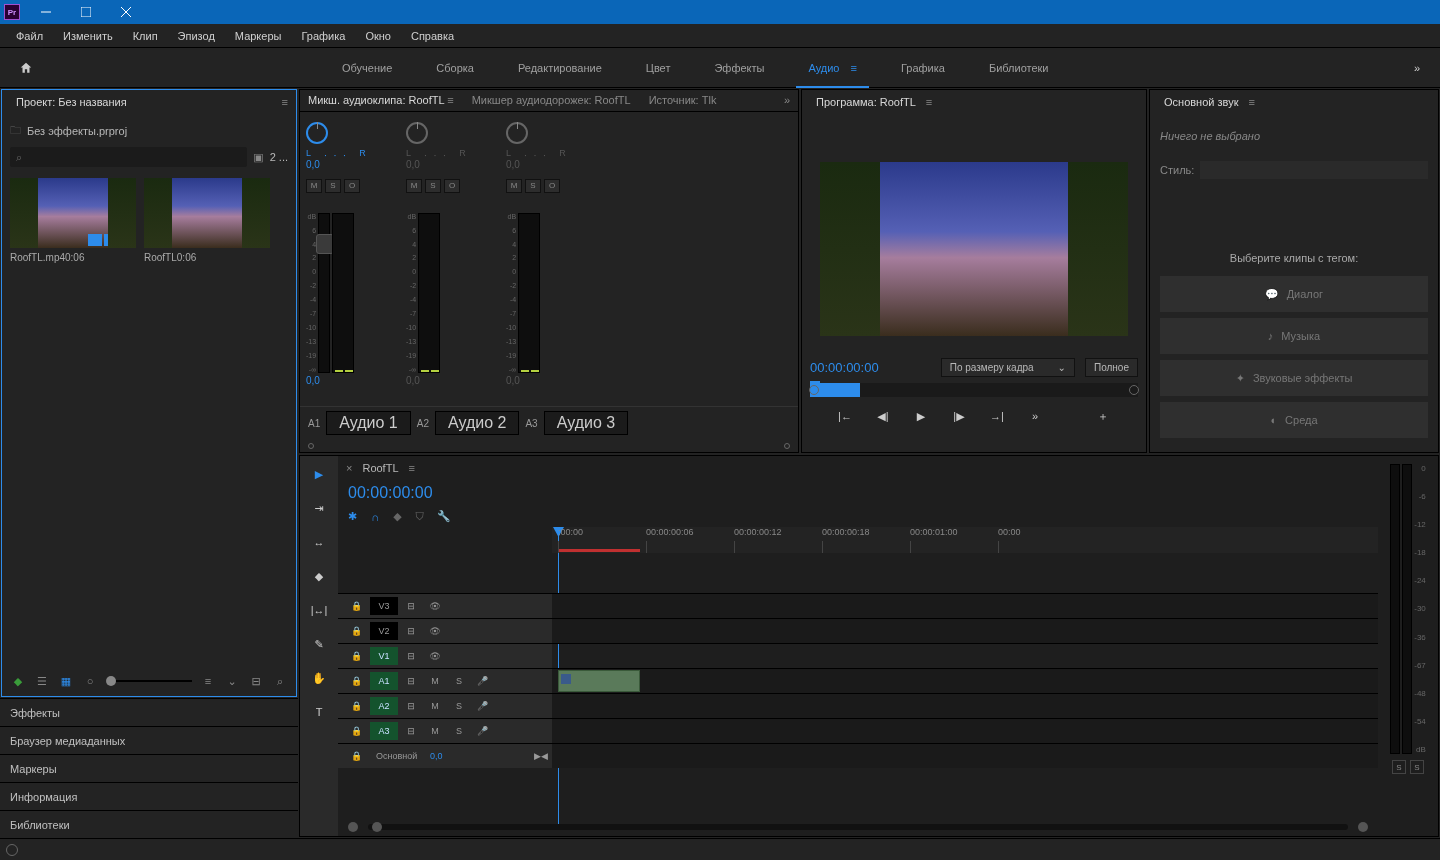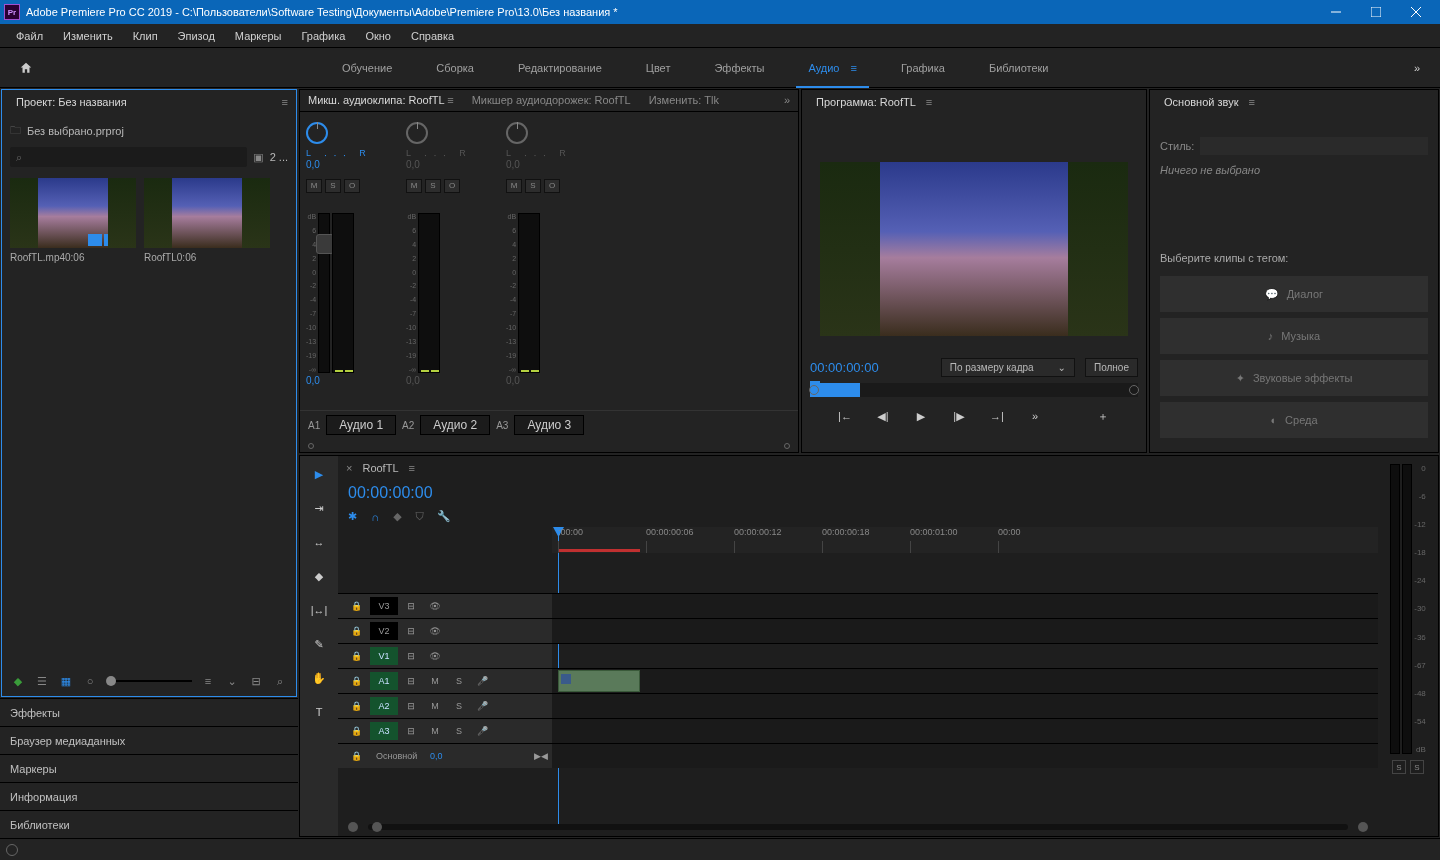--- a/index.html
+++ b/index.html
@@ -80,21 +80,21 @@
 .channel .fader { width: 12px; height: 160px; background: #0e0e0e; border: 1px solid #000; position: relative; }
 .channel .fader .handle { position: absolute; top: 20px; left: -3px; width: 18px; height: 20px; background: #3a3a3a; border: 1px solid #555; border-radius: 3px; }
 .channel .meter { width: 22px; height: 160px; background: #0e0e0e; border: 1px solid #000; position: relative; }
 .channel .meter .bar { position: absolute; bottom: 0; left: 2px; width: 8px; height: 2px; background: #b4d040; }
 .channel .meter .bar.r { left: 12px; }
 .channel .gain { font-size: 10px; color: #555; margin-top: 2px; }
 .channel .gain.active { color: #2d8ceb; }
 .mixer-footer { display: flex; align-items: center; padding: 4px 8px; gap: 6px; border-top: 1px solid #333; }
 .mf-cell { display: flex; align-items: center; gap: 6px; }
 .mf-label { color: #999; font-size: 10px; }
-.mf-drop { background: #1b1b1b; border: 1px solid #000; padding: 2px 12px; font-size: 12px; color: #ccc; }
+.mf-drop { background: #1b1b1b; border: 1px solid #000; padding: 2px 12px; font-size: 16px; color: #ccc; }
 .mixer-bottom { height: 14px; display: flex; align-items: center; padding: 0 8px; gap: 6px; }
 .dot { width: 6px; height: 6px; border: 1px solid #666; border-radius: 50%; }
 
 
 .program-body { flex: 1; display: flex; flex-direction: column; align-items: center; padding: 8px; }
 .program-view { width: 308px; height: 174px; background: linear-gradient(180deg, #2b3a8b 0%, #5560b5 40%, #a67d9d 55%, #3a2d1d 100%); margin-top: 40px; position: relative; }
 .program-view::before, .program-view::after { content:""; position:absolute; top:0; bottom:0; width:60px; background: linear-gradient(180deg, #1a2a10, #2a3418); }
 .program-view::before { left:0; }
 .program-view::after { right:0; }
 .program-controls { width: 100%; margin-top: 22px; }
@@ -146,35 +146,34 @@
 .mm-area { display:flex; gap:2px; height:290px; }
 .mm-bar { width: 10px; background: #0e0e0e; border: 1px solid #000; }
 .mm-footer { display:flex; gap:4px; margin-top:6px; }
 .mm-footer .b { width:14px; height:14px; border:1px solid #444; font-size:8px; display:flex; align-items:center; justify-content:center; color:#888; }
 
 
 .es-body { padding: 10px; flex:1; }
 .es-row { display:flex; align-items:center; height:24px; gap:6px; color:#888; }
 .es-style-field { background:#2a2a2a; flex:1; height:18px; }
 .es-tags { margin-top: 70px; }
-.es-tag-label { color:#aaa; margin-bottom:12px; }
+.es-tag-label { text-align:center; color:#aaa; margin-bottom:12px; }
 .es-tag { background:#2f2f2f; height:36px; display:flex; align-items:center; justify-content:center; gap:8px; margin-bottom:6px; color:#777; cursor:pointer; }
 
 
 .statusbar { height: 22px; background: #232323; border-top: 1px solid #000; display:flex; align-items:center; padding:0 6px; }
 .statusbar .ring { width:12px; height:12px; border:1.5px solid #666; border-radius:50%; }
 
 svg.icon { width:14px; height:14px; }
 </style>
 </head>
 <body>
 
 <div class="titlebar">
   <div class="app-icon">Pr</div>
-  <div class="title">Adobe Premiere Pro CC 2019 - C:\Пользователи\Software Testing\Документы\Adobe\Premiere Pro\13.0\Без названия *</div>
   <div class="win-btn">
       <svg viewBox="0 0 10 10">
         <line x1="0" y1="5" x2="10" y2="5"></line>
       </svg>
     </div>
   <div class="win-btn">
       <svg viewBox="0 0 10 10">
         <rect x="0" y="0" width="10" height="10"></rect>
       </svg>
     </div>
@@ -222,21 +221,21 @@
   <div class="left-col">
     <div class="panel active" style="flex:1">
       <div class="panel-header">
         <span class="tab">Проект: Без названия</span>
         <span class="spacer"></span>
         <span class="menu-icon">≡</span>
       </div>
       <div class="project-body">
         <div class="proj-row">
           <span class="folder-icon">🗀</span>
-          <span>Без выбрано.prproj</span>
+          <span>Без эффекты.prproj</span>
         </div>
         <div class="proj-row" style="margin-top:4px">
           <input class="search" style="">
           <span style="position:absolute; margin-left:6px; color:#666;">⌕</span>
           <span style="color:#888">▣</span>
           <span>2 ...</span>
         </div>
         <div class="bin-grid">
           <div class="clip">
             <div class="thumb">
@@ -285,21 +284,21 @@
     <div class="side-panel">Библиотеки</div>
   </div>
 
   <div style="display:flex; flex-direction:column; flex:1">
     <div style="display:flex; height:366px;">
 
       <div class="panel" style="width:500px">
         <div class="mixer-tabs">
           <span class="mt active"><span>Микш. аудиоклипа: RoofTL</span> <span style="color:#888">≡</span></span>
           <span class="mt">Микшер аудиодорожек: RoofTL</span>
-          <span class="mt">Изменить: Tlk</span>
+          <span class="mt">Источник: Tlk</span>
           <span style="flex:1"></span>
           <span class="mt">»</span>
         </div>
         <div class="mixer-body" id="mixer-body">
     <div class="channel">
       <div class="dial active"></div>
       <div class="lr active">L ․․․ R</div>
       <div class="pan active">0,0</div>
       <div class="mso">
                 <div class="b">M</div>
@@ -451,27 +450,27 @@
           </div>
         </div>
       </div>
 
       <div class="panel" style="width:290px">
         <div class="panel-header">
           <span class="tab">Основной звук</span>
           <span class="burger">≡</span>
         </div>
         <div class="es-body">
+          <div class="es-row">
+              <em>Ничего не выбрано</em>
+            </div>
           <div class="es-row" style="margin-top:10px">
             <span>Стиль:</span>
             <div class="es-style-field"></div>
           </div>
-          <div class="es-row">
-              <em>Ничего не выбрано</em>
-            </div>
           <div class="es-tags">
             <div class="es-tag-label">Выберите клипы с тегом:</div>
             <div class="es-tag">
                 <span>💬</span>
                 <span>Диалог</span>
               </div>
             <div class="es-tag">
                 <span>♪</span>
                 <span>Музыка</span>
               </div>

